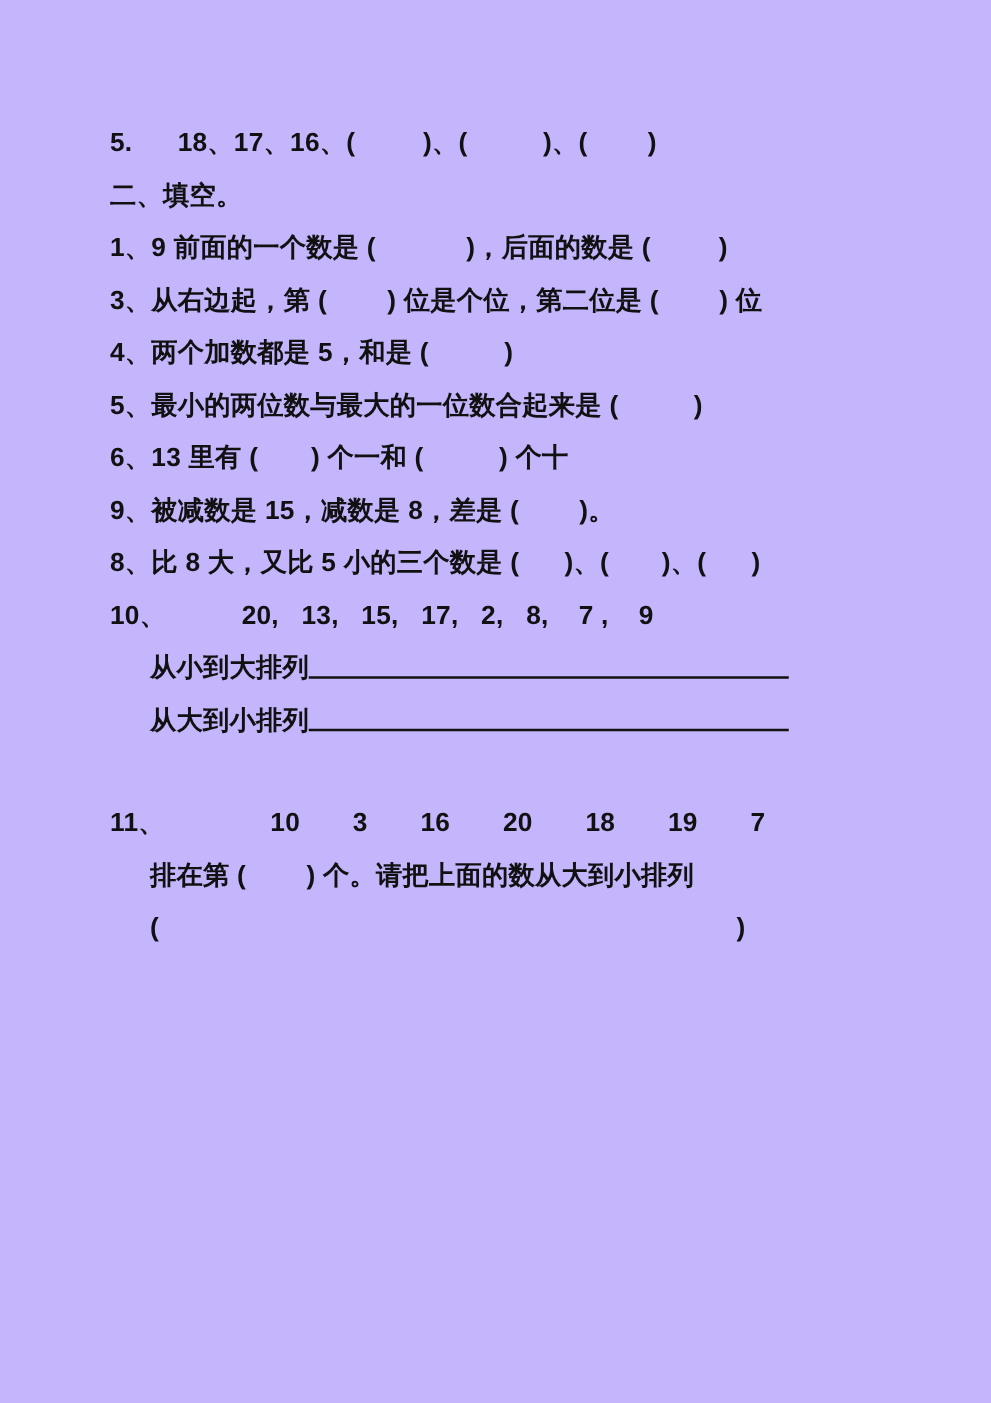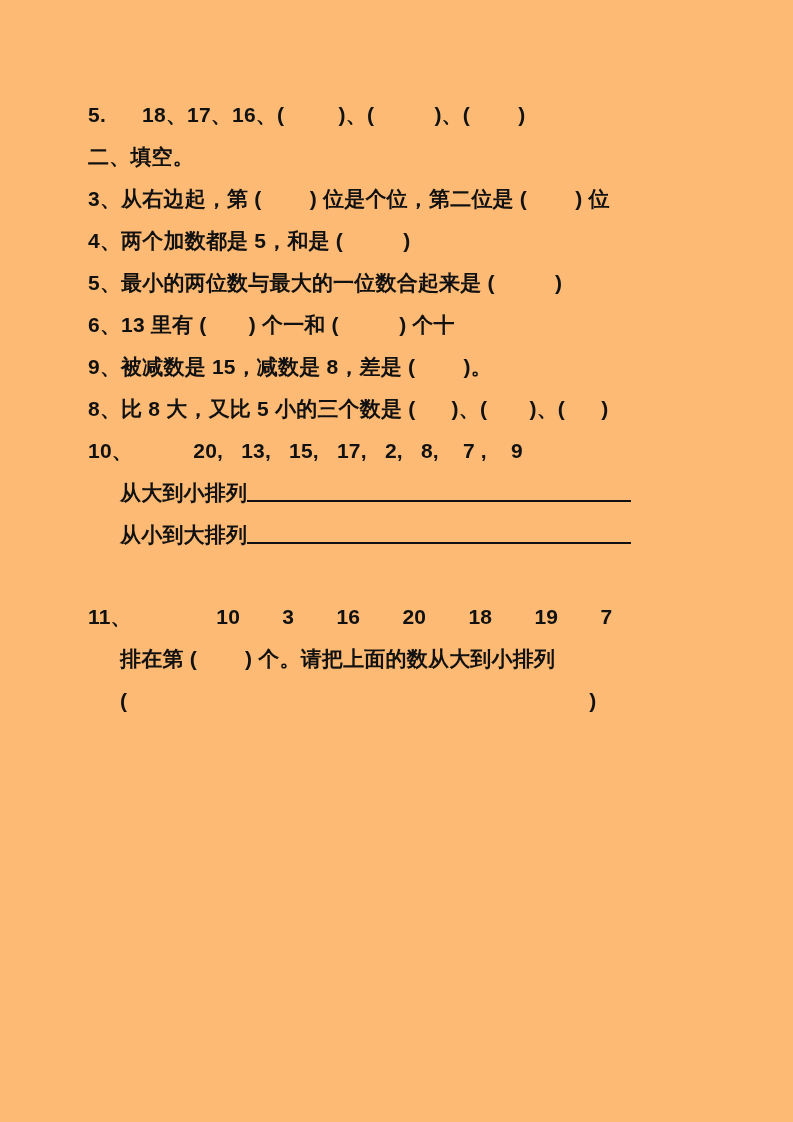--- a/index.html
+++ b/index.html
@@ -9,21 +9,21 @@
   }
   body {
     width: 793px;
     height: 1122px;
     overflow: hidden;
     font-family: "Liberation Sans", "DejaVu Sans", sans-serif;
   }
   .page {
     width: 793px;
     height: 1122px;
-    background: #fdba74;
+    background: #c4b5fd;
     box-sizing: border-box;
     padding: 94px 40px 0 88px;
   }
   p.line {
     margin: 0;
     height: 42px;
     line-height: 42px;
     font-size: 21px;
     font-weight: bold;
     color: #111111;
@@ -51,41 +51,42 @@
 </style>
 </head>
 <body>
 
 <div class="page">
 
   <p class="line">5.      18、17、16、(         )、(          )、(        )</p>
 
   <p class="line">二、填空。</p>
 
+  <p class="line">1、9 前面的一个数是 (            )，后面的数是 (         )</p>
 
 
   <p class="line">3、从右边起，第 (        ) 位是个位，第二位是 (        ) 位</p>
 
   <p class="line">4、两个加数都是 5，和是 (          )</p>
 
   <p class="line">5、最小的两位数与最大的一位数合起来是 (          )</p>
 
   <p class="line">6、13 里有 (       ) 个一和 (          ) 个十</p>
 
 
   <p class="line">9、被减数是 15，减数是 8，差是 (        )。</p>
 
   <p class="line">8、比 8 大，又比 5 小的三个数是 (      )、(       )、(      )</p>
 
 
   <p class="line">10、          20,   13,   15,   17,   2,   8,    7 ,    9</p>
 
+  <p class="line indent"><span>从小到大排列</span><span class="answer-line"></span></p>
+
   <p class="line indent"><span>从大到小排列</span><span class="answer-line"></span></p>
-
-  <p class="line indent"><span>从小到大排列</span><span class="answer-line"></span></p>
 
   <div class="blank-row"></div>
 
   <p class="line">11、              10       3       16       20       18       19       7</p>
 
 
   <p class="line indent">排在第 (        ) 个。请把上面的数从大到小排列</p>
 
   <p class="line indent"><span>(</span><span class="paren-gap"></span><span>)</span></p>
 

